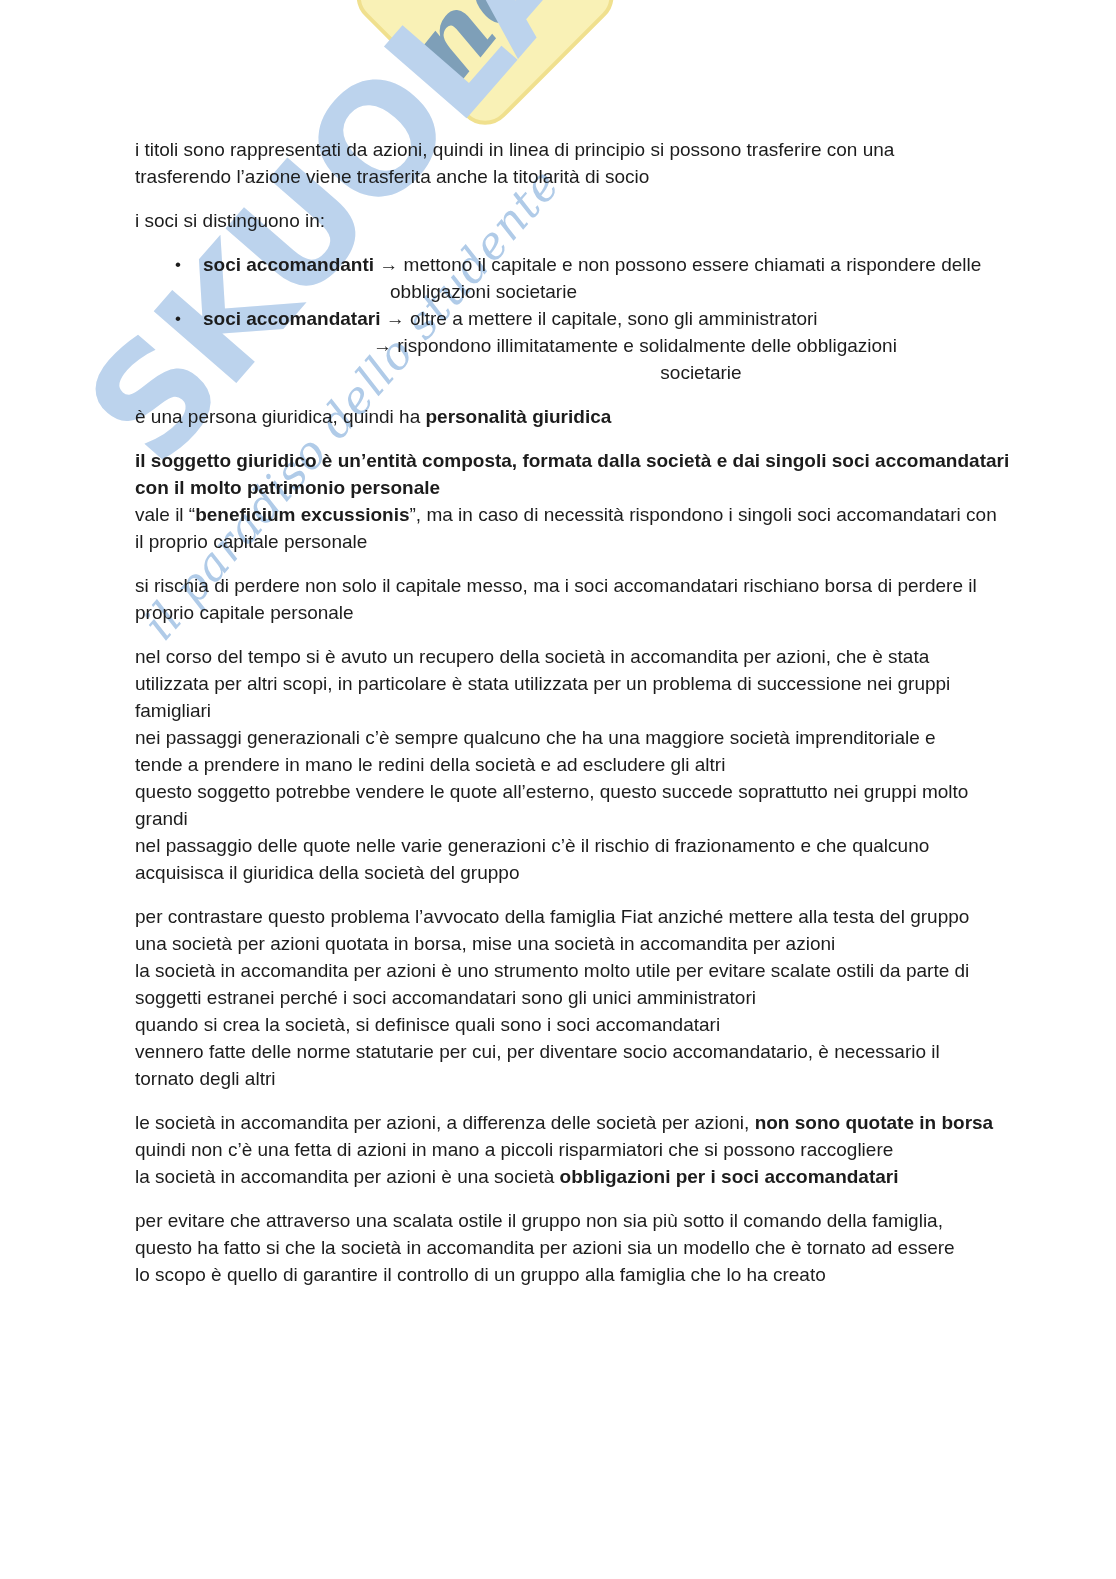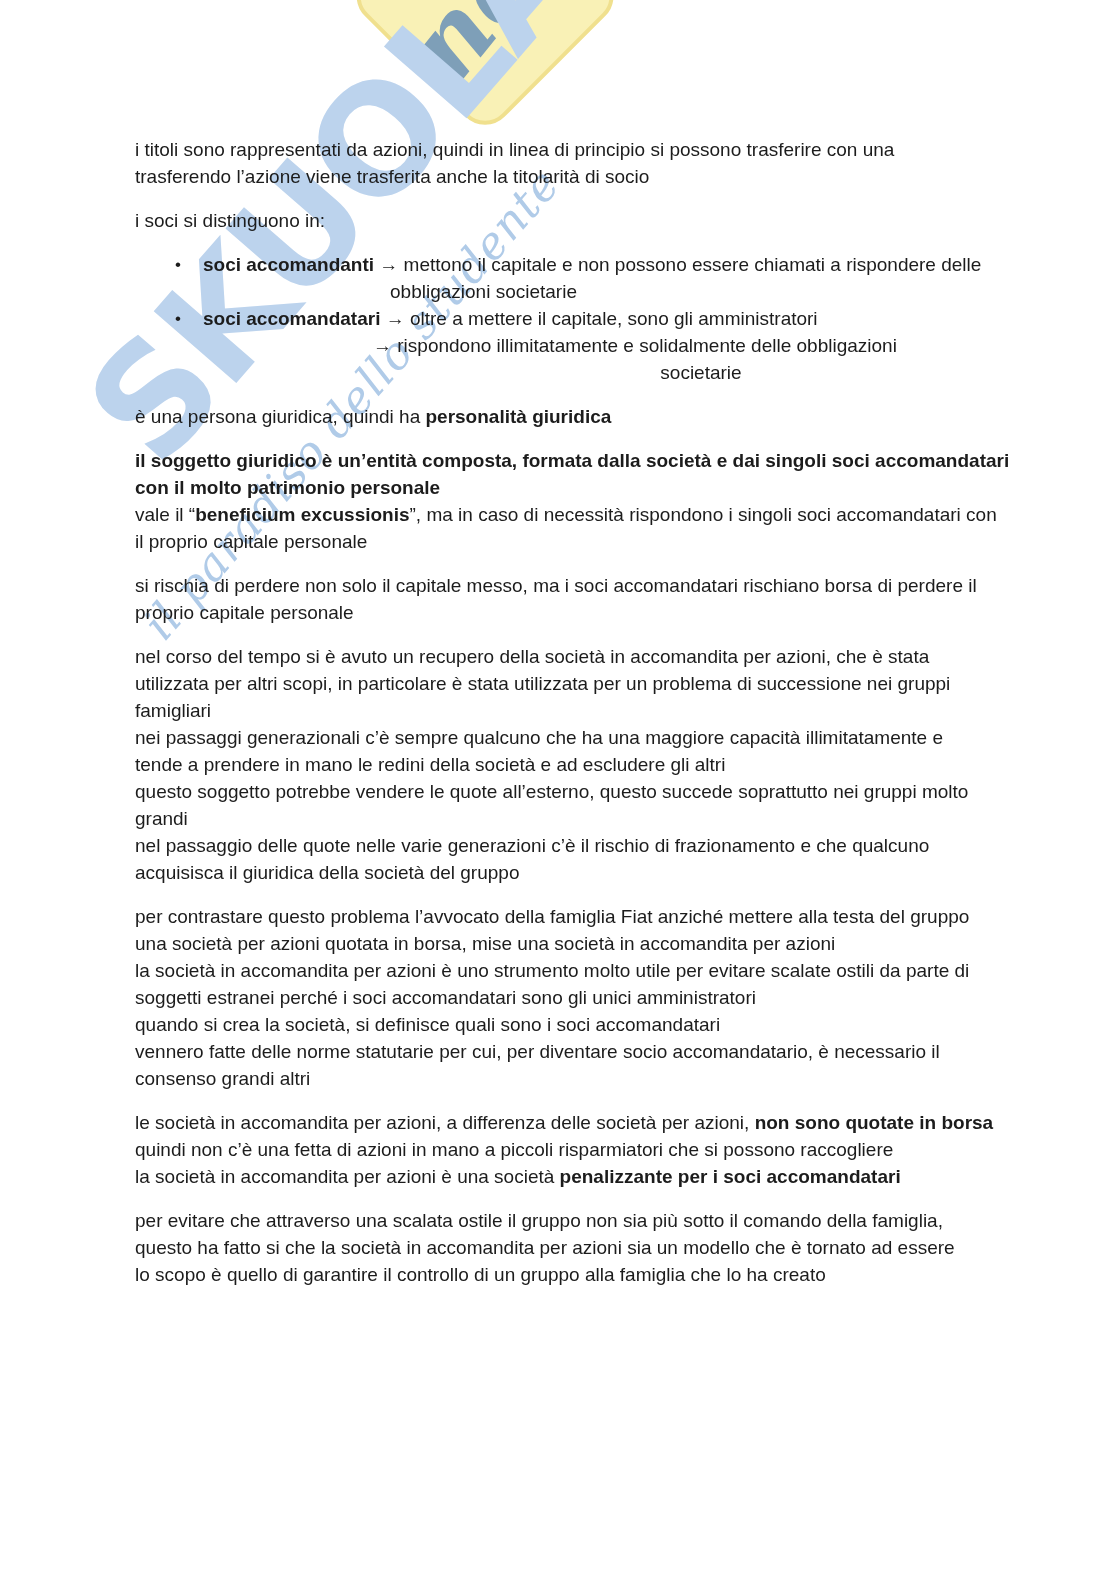--- a/index.html
+++ b/index.html
@@ -130,39 +130,39 @@
       <div class="line"><span>il proprio capitale personale</span></div>
     </div>
     <div class="para">
       <div class="line"><span>si rischia di perdere non solo il capitale messo, ma i soci accomandatari rischiano borsa di perdere il</span></div>
       <div class="line"><span>proprio capitale personale</span></div>
     </div>
     <div class="para">
       <div class="line"><span>nel corso del tempo si è avuto un recupero della società in accomandita per azioni, che è stata</span></div>
       <div class="line"><span>utilizzata per altri scopi, in particolare è stata utilizzata per un problema di successione nei gruppi</span></div>
       <div class="line"><span>famigliari</span></div>
-      <div class="line"><span>nei passaggi generazionali c’è sempre qualcuno che ha una maggiore capacità illimitatamente e</span></div>
+      <div class="line"><span>nei passaggi generazionali c’è sempre qualcuno che ha una maggiore società imprenditoriale e</span></div>
       <div class="line"><span>tende a prendere in mano le redini della società e ad escludere gli altri</span></div>
       <div class="line"><span>questo soggetto potrebbe vendere le quote all’esterno, questo succede soprattutto nei gruppi molto</span></div>
       <div class="line"><span>grandi</span></div>
       <div class="line"><span>nel passaggio delle quote nelle varie generazioni c’è il rischio di frazionamento e che qualcuno</span></div>
       <div class="line"><span>acquisisca il giuridica della società del gruppo</span></div>
     </div>
     <div class="para">
       <div class="line"><span>per contrastare questo problema l’avvocato della famiglia Fiat anziché mettere alla testa del gruppo</span></div>
       <div class="line"><span>una società per azioni quotata in borsa, mise una società in accomandita per azioni</span></div>
       <div class="line"><span>la società in accomandita per azioni è uno strumento molto utile per evitare scalate ostili da parte di</span></div>
       <div class="line"><span>soggetti estranei perché i soci accomandatari sono gli unici amministratori</span></div>
       <div class="line"><span>quando si crea la società, si definisce quali sono i soci accomandatari</span></div>
       <div class="line"><span>vennero fatte delle norme statutarie per cui, per diventare socio accomandatario, è necessario il</span></div>
-      <div class="line"><span>consenso grandi altri</span></div>
+      <div class="line"><span>tornato degli altri</span></div>
     </div>
     <div class="para">
       <div class="line"><span>le società in accomandita per azioni, a differenza delle società per azioni, </span><span class="bold">non sono quotate in borsa</span></div>
       <div class="line"><span>quindi non c’è una fetta di azioni in mano a piccoli risparmiatori che si possono raccogliere</span></div>
-      <div class="line"><span>la società in accomandita per azioni è una società </span><span class="bold">penalizzante per i soci accomandatari</span></div>
+      <div class="line"><span>la società in accomandita per azioni è una società </span><span class="bold">obbligazioni per i soci accomandatari</span></div>
     </div>
     <div class="para">
       <div class="line"><span>per evitare che attraverso una scalata ostile il gruppo non sia più sotto il comando della famiglia,</span></div>
       <div class="line"><span>questo ha fatto si che la società in accomandita per azioni sia un modello che è tornato ad essere</span></div>
       <div class="line"><span>lo scopo è quello di garantire il controllo di un gruppo alla famiglia che lo ha creato</span></div>
     </div>
   </main>
 
 </body></html>

